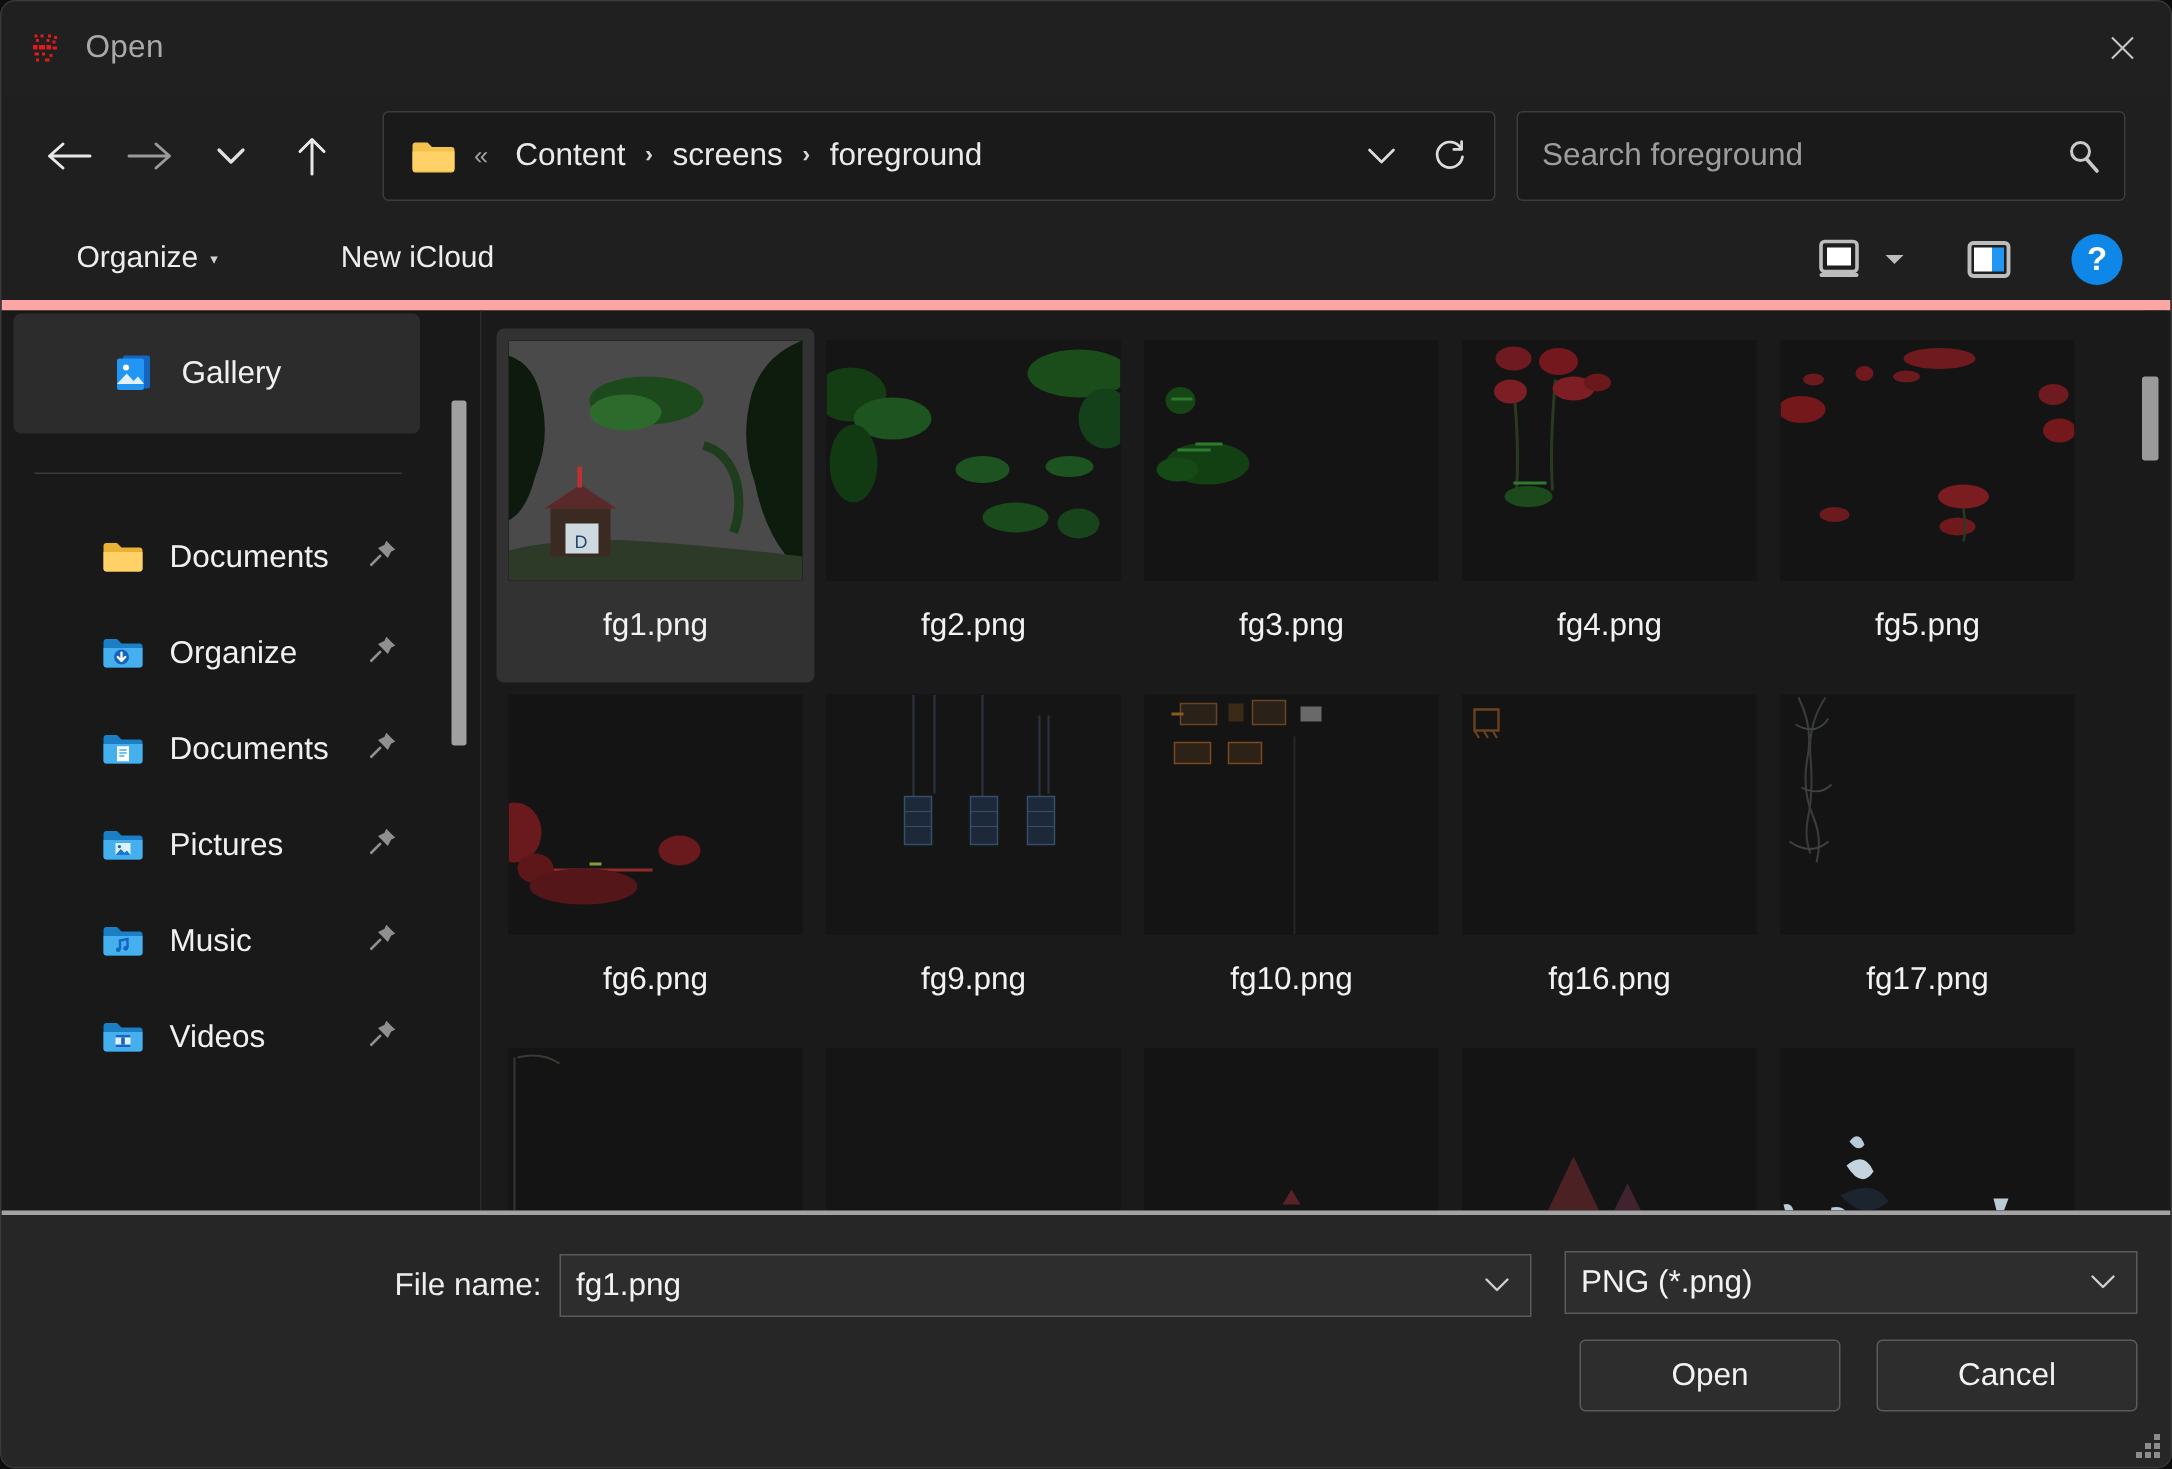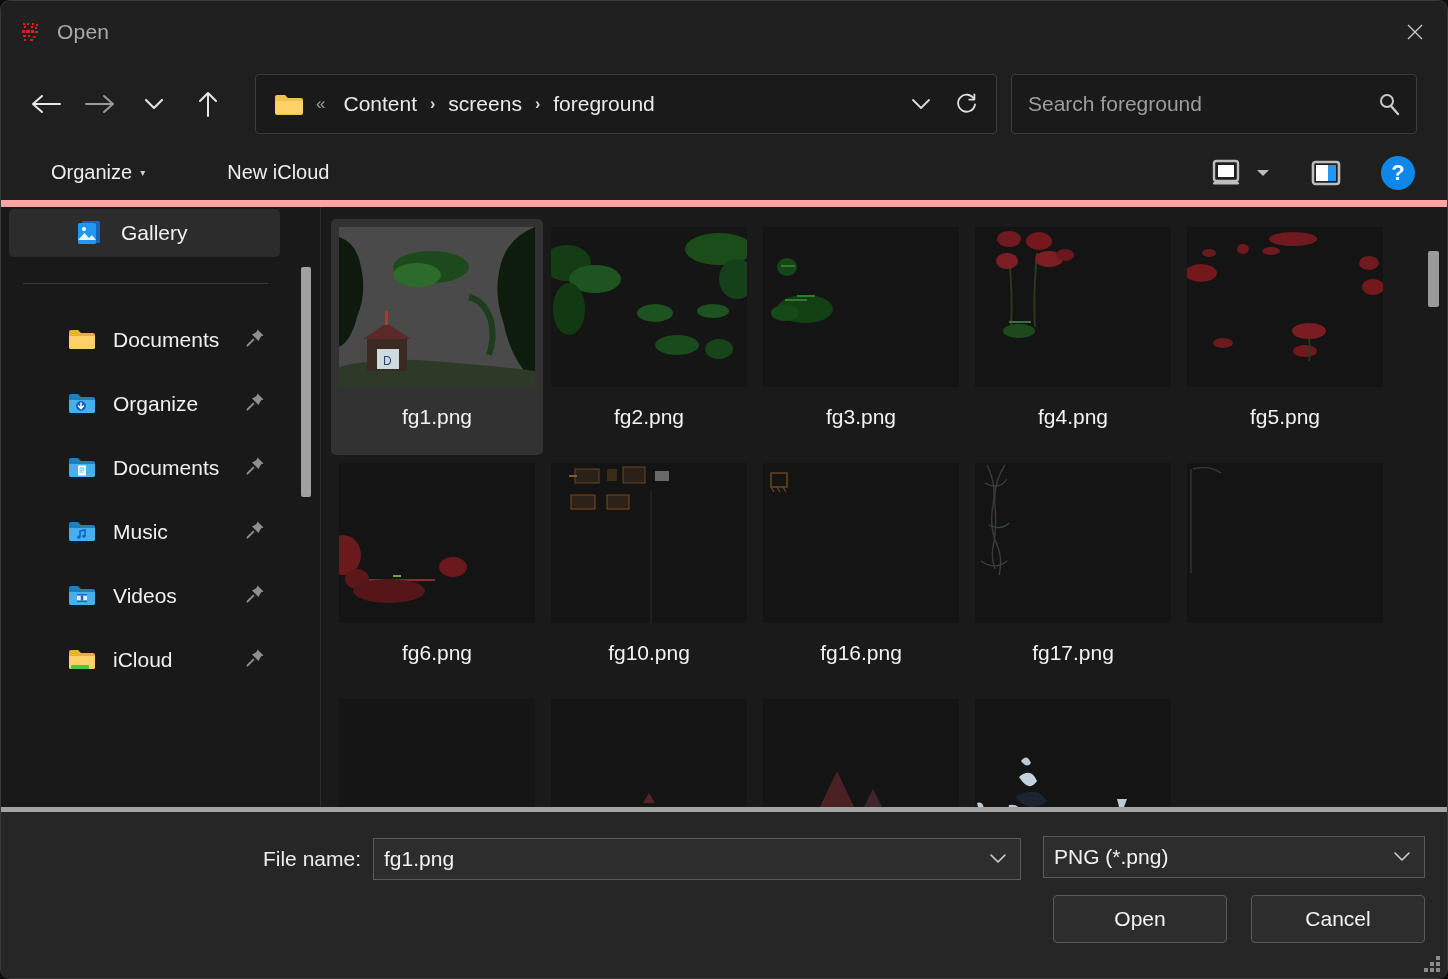--- a/index.html
+++ b/index.html
@@ -128,21 +128,21 @@
     background: #191919;
     position: relative; overflow: hidden;
     border-right: 1px solid #2c2c2c;
   }
   .side-item {
     height: 64px; display: flex; align-items: center;
     padding-left: 66px; padding-right: 20px;
     color: #f0f0f0; font-size: 21px;
     position: relative;
   }
-  .side-item.top { margin: 2px 40px 0 8px; height: 48px; border-radius: 5px; }
+  .side-item.top { margin: 2px 40px 0 8px; height: 80px; border-radius: 5px; }
   .side-item.selected { background: #2c2c2c; }
   .side-ico {
     width: 30px; height: 30px; margin-right: 16px; flex: 0 0 30px;
     display: flex; align-items: center; justify-content: center;
   }
   .side-label { flex: 1 1 auto; white-space: nowrap; }
   .pin { color: #8f8f8f; margin-right: 34px; }
   .side-divider {
     height: 1px; background: #3a3a3a; margin: 26px 52px 24px 22px;
   }
@@ -189,21 +189,21 @@
     position: absolute; right: 5px; top: 44px;
     width: 11px; height: 56px;
     background: #9a9a9a; border-radius: 2px;
   }
 
   
   .footer {
     flex: 0 0 171px; height: 171px;
     background: #262626;
     position: relative;
-    border-top: 5px solid #a3a3a3;
+    border-top: 3px solid #a3a3a3;
   }
   .fname-row {
     position: absolute; left: 0; top: 26px; right: 18px;
     display: flex; align-items: center;
   }
   .fname-label {
     font-size: 21px; color: #ededed; margin-right: 12px;
     width: 360px; text-align: right;
   }
   .combo {
@@ -432,20 +432,38 @@
         </span>
         <span class="side-label">Documents</span>
         <span class="pin">
           <svg width="22" height="22" viewBox="0 0 22 22">
             <path d="M13.5 2.5 L19.5 8.5 L16.8 9.6 L14.6 14 L8 7.4 L12.4 5.2 Z" fill="#8f8f8f"></path>
             <path d="M9.4 12.6 L3.5 18.5" stroke="#8f8f8f" stroke-width="1.8" stroke-linecap="round"></path>
           </svg>
         </span>
       </div>
 
+      <div class="side-item">
+        <span class="side-ico">
+          <svg width="28" height="24" viewBox="0 0 28 24">
+            <path d="M1 4 a2 2 0 0 1 2-2 h7 l3 3 h12 a2 2 0 0 1 2 2 v12 a2 2 0 0 1 -2 2 h-22 a2 2 0 0 1 -2 -2 z" fill="#1a7fc4"></path>
+            <path d="M1 8 h26 v11 a2 2 0 0 1 -2 2 h-22 a2 2 0 0 1 -2 -2 z" fill="#46b0ee"></path>
+            <rect x="9" y="10" width="10" height="8" fill="#dff1fd"></rect>
+            <circle cx="11.6" cy="12.4" r="1.1" fill="#1565c0"></circle>
+            <path d="M9 18 L12.5 14 L15 16.5 L16.6 15 L19 18 Z" fill="#1976d2"></path>
+          </svg>
+        </span>
+        <span class="side-label">Pictures</span>
+        <span class="pin">
+          <svg width="22" height="22" viewBox="0 0 22 22">
+            <path d="M13.5 2.5 L19.5 8.5 L16.8 9.6 L14.6 14 L8 7.4 L12.4 5.2 Z" fill="#8f8f8f"></path>
+            <path d="M9.4 12.6 L3.5 18.5" stroke="#8f8f8f" stroke-width="1.8" stroke-linecap="round"></path>
+          </svg>
+        </span>
+      </div>
 
       <div class="side-item">
         <span class="side-ico">
           <svg width="28" height="24" viewBox="0 0 28 24">
             <path d="M1 4 a2 2 0 0 1 2-2 h7 l3 3 h12 a2 2 0 0 1 2 2 v12 a2 2 0 0 1 -2 2 h-22 a2 2 0 0 1 -2 -2 z" fill="#1a7fc4"></path>
             <path d="M1 8 h26 v11 a2 2 0 0 1 -2 2 h-22 a2 2 0 0 1 -2 -2 z" fill="#46b0ee"></path>
             <path d="M12 17 L12 11 L17 10 L17 16" stroke="#1565c0" stroke-width="1.6" fill="none"></path>
             <circle cx="10.8" cy="17.2" r="1.6" fill="#1565c0"></circle>
             <circle cx="15.8" cy="16.2" r="1.6" fill="#1565c0"></circle>
           </svg>
@@ -472,36 +490,20 @@
         </span>
         <span class="side-label">Videos</span>
         <span class="pin">
           <svg width="22" height="22" viewBox="0 0 22 22">
             <path d="M13.5 2.5 L19.5 8.5 L16.8 9.6 L14.6 14 L8 7.4 L12.4 5.2 Z" fill="#8f8f8f"></path>
             <path d="M9.4 12.6 L3.5 18.5" stroke="#8f8f8f" stroke-width="1.8" stroke-linecap="round"></path>
           </svg>
         </span>
       </div>
 
-      <div class="side-item">
-        <span class="side-ico">
-          <svg width="28" height="24" viewBox="0 0 28 24">
-            <path d="M1 4 a2 2 0 0 1 2-2 h7 l3 3 h12 a2 2 0 0 1 2 2 v12 a2 2 0 0 1 -2 2 h-22 a2 2 0 0 1 -2 -2 z" fill="#eab234"></path>
-            <path d="M1 8 h26 v11 a2 2 0 0 1 -2 2 h-22 a2 2 0 0 1 -2 -2 z" fill="#ffd166"></path>
-            <rect x="3" y="17" width="18" height="4" rx="1" fill="#3ec94f"></rect>
-          </svg>
-        </span>
-        <span class="side-label">iCloud</span>
-        <span class="pin">
-          <svg width="22" height="22" viewBox="0 0 22 22">
-            <path d="M13.5 2.5 L19.5 8.5 L16.8 9.6 L14.6 14 L8 7.4 L12.4 5.2 Z" fill="#8f8f8f"></path>
-            <path d="M9.4 12.6 L3.5 18.5" stroke="#8f8f8f" stroke-width="1.8" stroke-linecap="round"></path>
-          </svg>
-        </span>
-      </div>
 
       <div class="side-scroll"></div>
     </div>
 
     <div class="filearea">
       <div class="grid">
 
         <div class="cell selected">
           <div class="thumb">
             <svg class="art" viewBox="0 0 196 160" preserveAspectRatio="none">
@@ -601,20 +603,33 @@
               <ellipse cx="18" cy="116" rx="12" ry="10" fill="#5e1719"></ellipse>
               <ellipse cx="114" cy="104" rx="14" ry="10" fill="#6a1a1c"></ellipse>
               <rect x="30" y="116" width="66" height="2" fill="#8f2b2b"></rect>
               <ellipse cx="50" cy="128" rx="36" ry="12" fill="#55161a"></ellipse>
               <rect x="54" y="112" width="8" height="2" fill="#8a9a3a"></rect>
             </svg>
           </div>
           <div class="fname">fg6.png</div>
         </div>
 
+        <div class="cell">
+          <div class="thumb">
+            <svg class="art" viewBox="0 0 196 160" preserveAspectRatio="none">
+              <rect width="196" height="160" fill="#151515"></rect>
+              <path d="M58 0 L58 70 M72 0 L72 66 M104 0 L104 74 M142 14 L142 68 M148 14 L148 66" stroke="#2c3340" stroke-width="1.4" fill="none"></path>
+              <rect x="52" y="68" width="18" height="32" fill="#1d2838" stroke="#32506e" stroke-width="1"></rect>
+              <rect x="96" y="68" width="18" height="32" fill="#1d2838" stroke="#32506e" stroke-width="1"></rect>
+              <rect x="134" y="68" width="18" height="32" fill="#1d2838" stroke="#32506e" stroke-width="1"></rect>
+              <path d="M52 78 h18 M52 88 h18 M96 78 h18 M96 88 h18 M134 78 h18 M134 88 h18" stroke="#32506e" stroke-width="0.8"></path>
+            </svg>
+          </div>
+          <div class="fname">fg9.png</div>
+        </div>
 
         <div class="cell">
           <div class="thumb">
             <svg class="art" viewBox="0 0 196 160" preserveAspectRatio="none">
               <rect width="196" height="160" fill="#141414"></rect>
               <rect x="24" y="6" width="24" height="14" fill="#2a2218" stroke="#6a4420" stroke-width="1"></rect>
               <rect x="56" y="6" width="10" height="12" fill="#3a2a18"></rect>
               <rect x="72" y="4" width="22" height="16" fill="#2a2218" stroke="#6a4420" stroke-width="1"></rect>
               <rect x="104" y="8" width="14" height="10" fill="#bdbdbd" opacity="0.5"></rect>
               <rect x="18" y="12" width="8" height="2" fill="#8a5a22"></rect>

